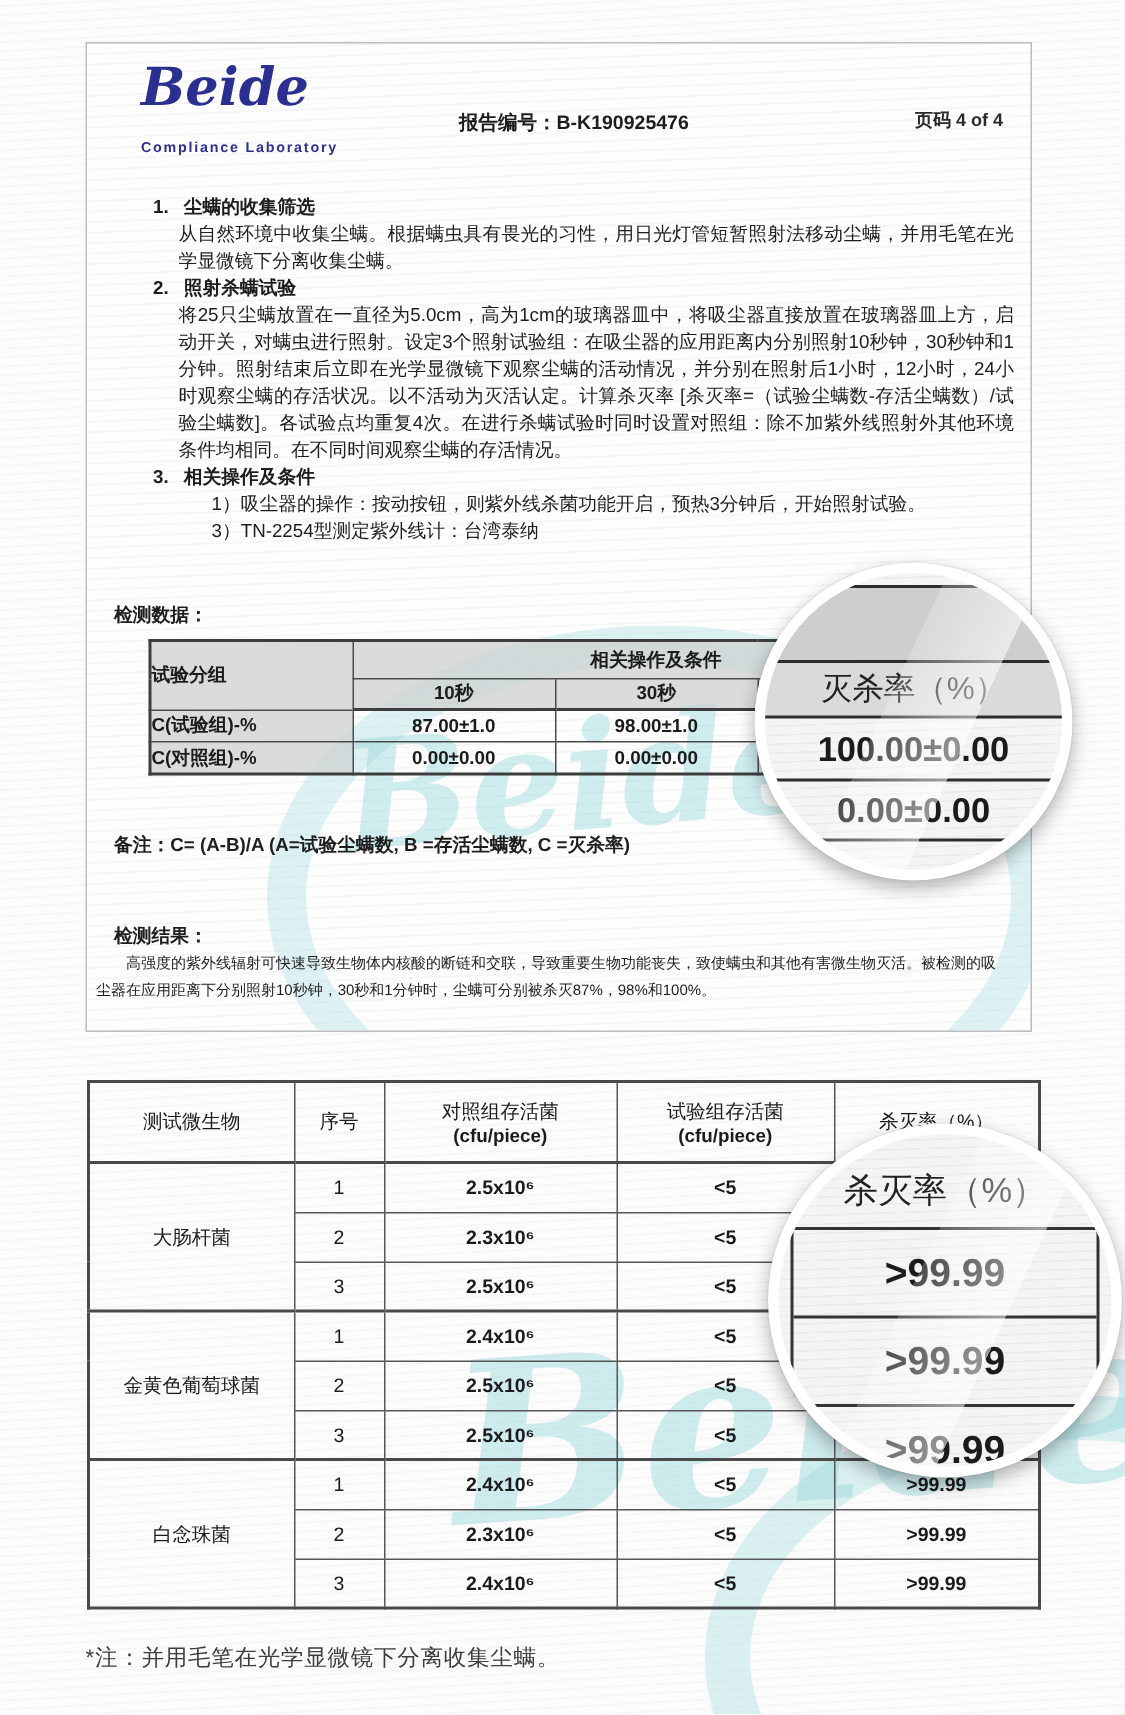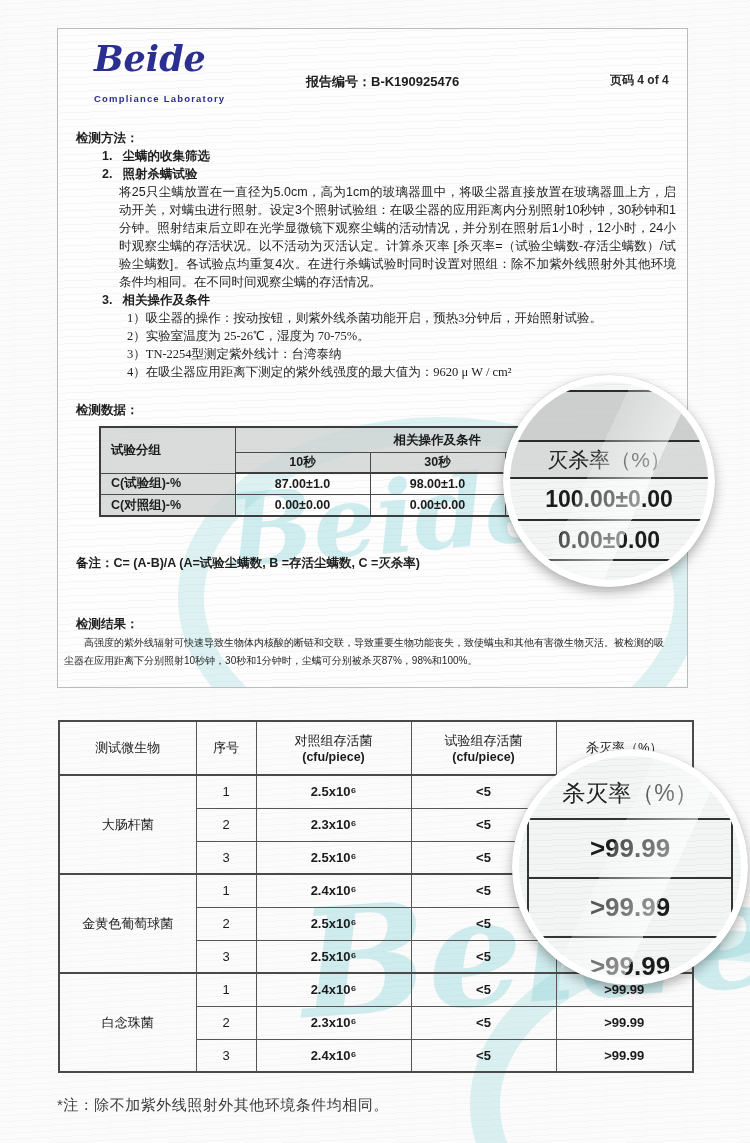--- a/index.html
+++ b/index.html
@@ -20,28 +20,28 @@
   .logo-sub{font-size:9.5px;font-weight:bold;letter-spacing:1.2px;color:#2b2f90;margin-top:16px;}
   .report-no{position:absolute;left:248px;top:44px;font-size:13px;font-weight:bold;color:#1d1d1d;}
   .page-no{position:absolute;left:552px;top:43px;font-size:12px;font-weight:600;color:#2a2a2a;}
   
   .methods{position:absolute;left:18px;top:100px;width:604px;font-size:12.5px;line-height:18px;color:#1e1e1e;}
   .sec-label{font-weight:bold;}
   .m-head{margin-left:26px;}
   .m-num{font-weight:bold;display:inline-block;width:17px;}
   .m-title{font-weight:600;}
   .m-body{margin-left:43px;width:557px;text-align:justify;}
-  .m-sub{margin-left:51px;font-family:Liberation Serif, serif;}
+  .m-sub{margin-left:65px;}
   .data-label{position:absolute;left:18px;top:373px;font-size:12.5px;font-weight:bold;color:#1e1e1e;}
   
   .t1{position:absolute;left:41px;top:397px;border-collapse:collapse;table-layout:fixed;width:542px;
       font-size:12.5px;font-weight:bold;color:#1b1b1b;border:2px solid #3d3d3d;}
   .t1 th,.t1 td{border:1px solid #4a4a4a;text-align:center;padding:0;}
   .t1 .gray{background:rgba(205,208,208,0.75);}
-  .t1 .lab{text-align:left;padding-left:10px;}
+  .t1 .lab{text-align:left;padding-left:0;}
   .t1 tr.h1 th{height:24px;}
   .t1 tr.h2 th{height:19px;border-bottom:2px solid #3d3d3d;}
   .t1 tr.r td{height:20px;}
   .note-line{position:absolute;left:18px;top:526px;font-size:12.5px;font-weight:600;color:#1e1e1e;}
   .result-label{position:absolute;left:18px;top:587px;font-size:12.5px;font-weight:bold;color:#1e1e1e;}
   .result-body{position:absolute;left:6px;top:605px;width:600px;font-size:10px;line-height:18px;
       text-align:justify;text-indent:2em;color:#1e1e1e;}
   
   .t2{position:absolute;left:58px;top:720px;border-collapse:collapse;table-layout:fixed;width:634px;
       font-size:13px;color:#1b1b1b;border:2px solid #4a4a4a;background:transparent;z-index:2;}
@@ -87,38 +87,36 @@
 
     <div class="card-inner">
       <div class="logo">
         <div class="logo-text">Beide</div>
         <div class="logo-sub">Compliance  Laboratory</div>
       </div>
       <div class="report-no">报告编号：B-K190925476</div>
       <div class="page-no">页码 4 of 4</div>
 
       <div class="methods">
-        <div class="sec-label">检测方法：</div>
         <div class="m-head">
           <span class="m-num">1.</span>
           <span class="m-title">尘螨的收集筛选</span>
         </div>
+        <div class="m-body">从自然环境中收集尘螨。根据螨虫具有畏光的习性，用日光灯管短暂照射法移动尘螨，并用毛笔在光学显微镜下分离收集尘螨。</div>
         <div class="m-head">
           <span class="m-num">2.</span>
           <span class="m-title">照射杀螨试验</span>
         </div>
         <div class="m-body">将25只尘螨放置在一直径为5.0cm，高为1cm的玻璃器皿中，将吸尘器直接放置在玻璃器皿上方，启动开关，对螨虫进行照射。设定3个照射试验组：在吸尘器的应用距离内分别照射10秒钟，30秒钟和1分钟。照射结束后立即在光学显微镜下观察尘螨的活动情况，并分别在照射后1小时，12小时，24小时观察尘螨的存活状况。以不活动为灭活认定。计算杀灭率 [杀灭率=（试验尘螨数-存活尘螨数）/试验尘螨数]。各试验点均重复4次。在进行杀螨试验时同时设置对照组：除不加紫外线照射外其他环境条件均相同。在不同时间观察尘螨的存活情况。</div>
         <div class="m-head">
           <span class="m-num">3.</span>
           <span class="m-title">相关操作及条件</span>
         </div>
         <div class="m-sub">1）吸尘器的操作：按动按钮，则紫外线杀菌功能开启，预热3分钟后，开始照射试验。</div>
-        <div class="m-sub">2）实验室温度为 25-26℃，湿度为 70-75%。</div>
         <div class="m-sub">3）TN-2254型测定紫外线计：台湾泰纳</div>
-        <div class="m-sub">4）在吸尘器应用距离下测定的紫外线强度的最大值为：9620 μ W / cm²</div>
       </div>
 
       <div class="data-label">检测数据：</div>
 
       <table class="t1">
         <tbody>
             <tr class="h1">
           <th class="gray lab" rowspan="2">试验分组</th>
           <th class="gray" colspan="3">相关操作及条件</th>
         </tr>
@@ -225,21 +223,21 @@
       </tr>
       <tr>
         <td class="num">3</td>
         <td class="val">2.4x10⁶</td>
         <td class="val">&lt;5</td>
         <td class="val">&gt;99.99</td>
       </tr>
     </tbody>
   </table>
 
-  <div class="footnote">*注：除不加紫外线照射外其他环境条件均相同。</div>
+  <div class="footnote">*注：并用毛笔在光学显微镜下分离收集尘螨。</div>
 
   <div class="lens lens1">
     <div class="hline" style="top:8px;"></div>
     <div class="l1-grayband"></div>
     <div class="hline" style="top:58px;"></div>
     <div class="l1-header">灭杀率（%）</div>
     <div class="hline" style="top:95px;"></div>
     <div class="l1-row" style="top:97px;height:40px;line-height:40px;">100.00±0.00</div>
     <div class="hline" style="top:137px;"></div>
     <div class="l1-row" style="top:139px;height:38px;line-height:38px;">0.00±0.00</div>

